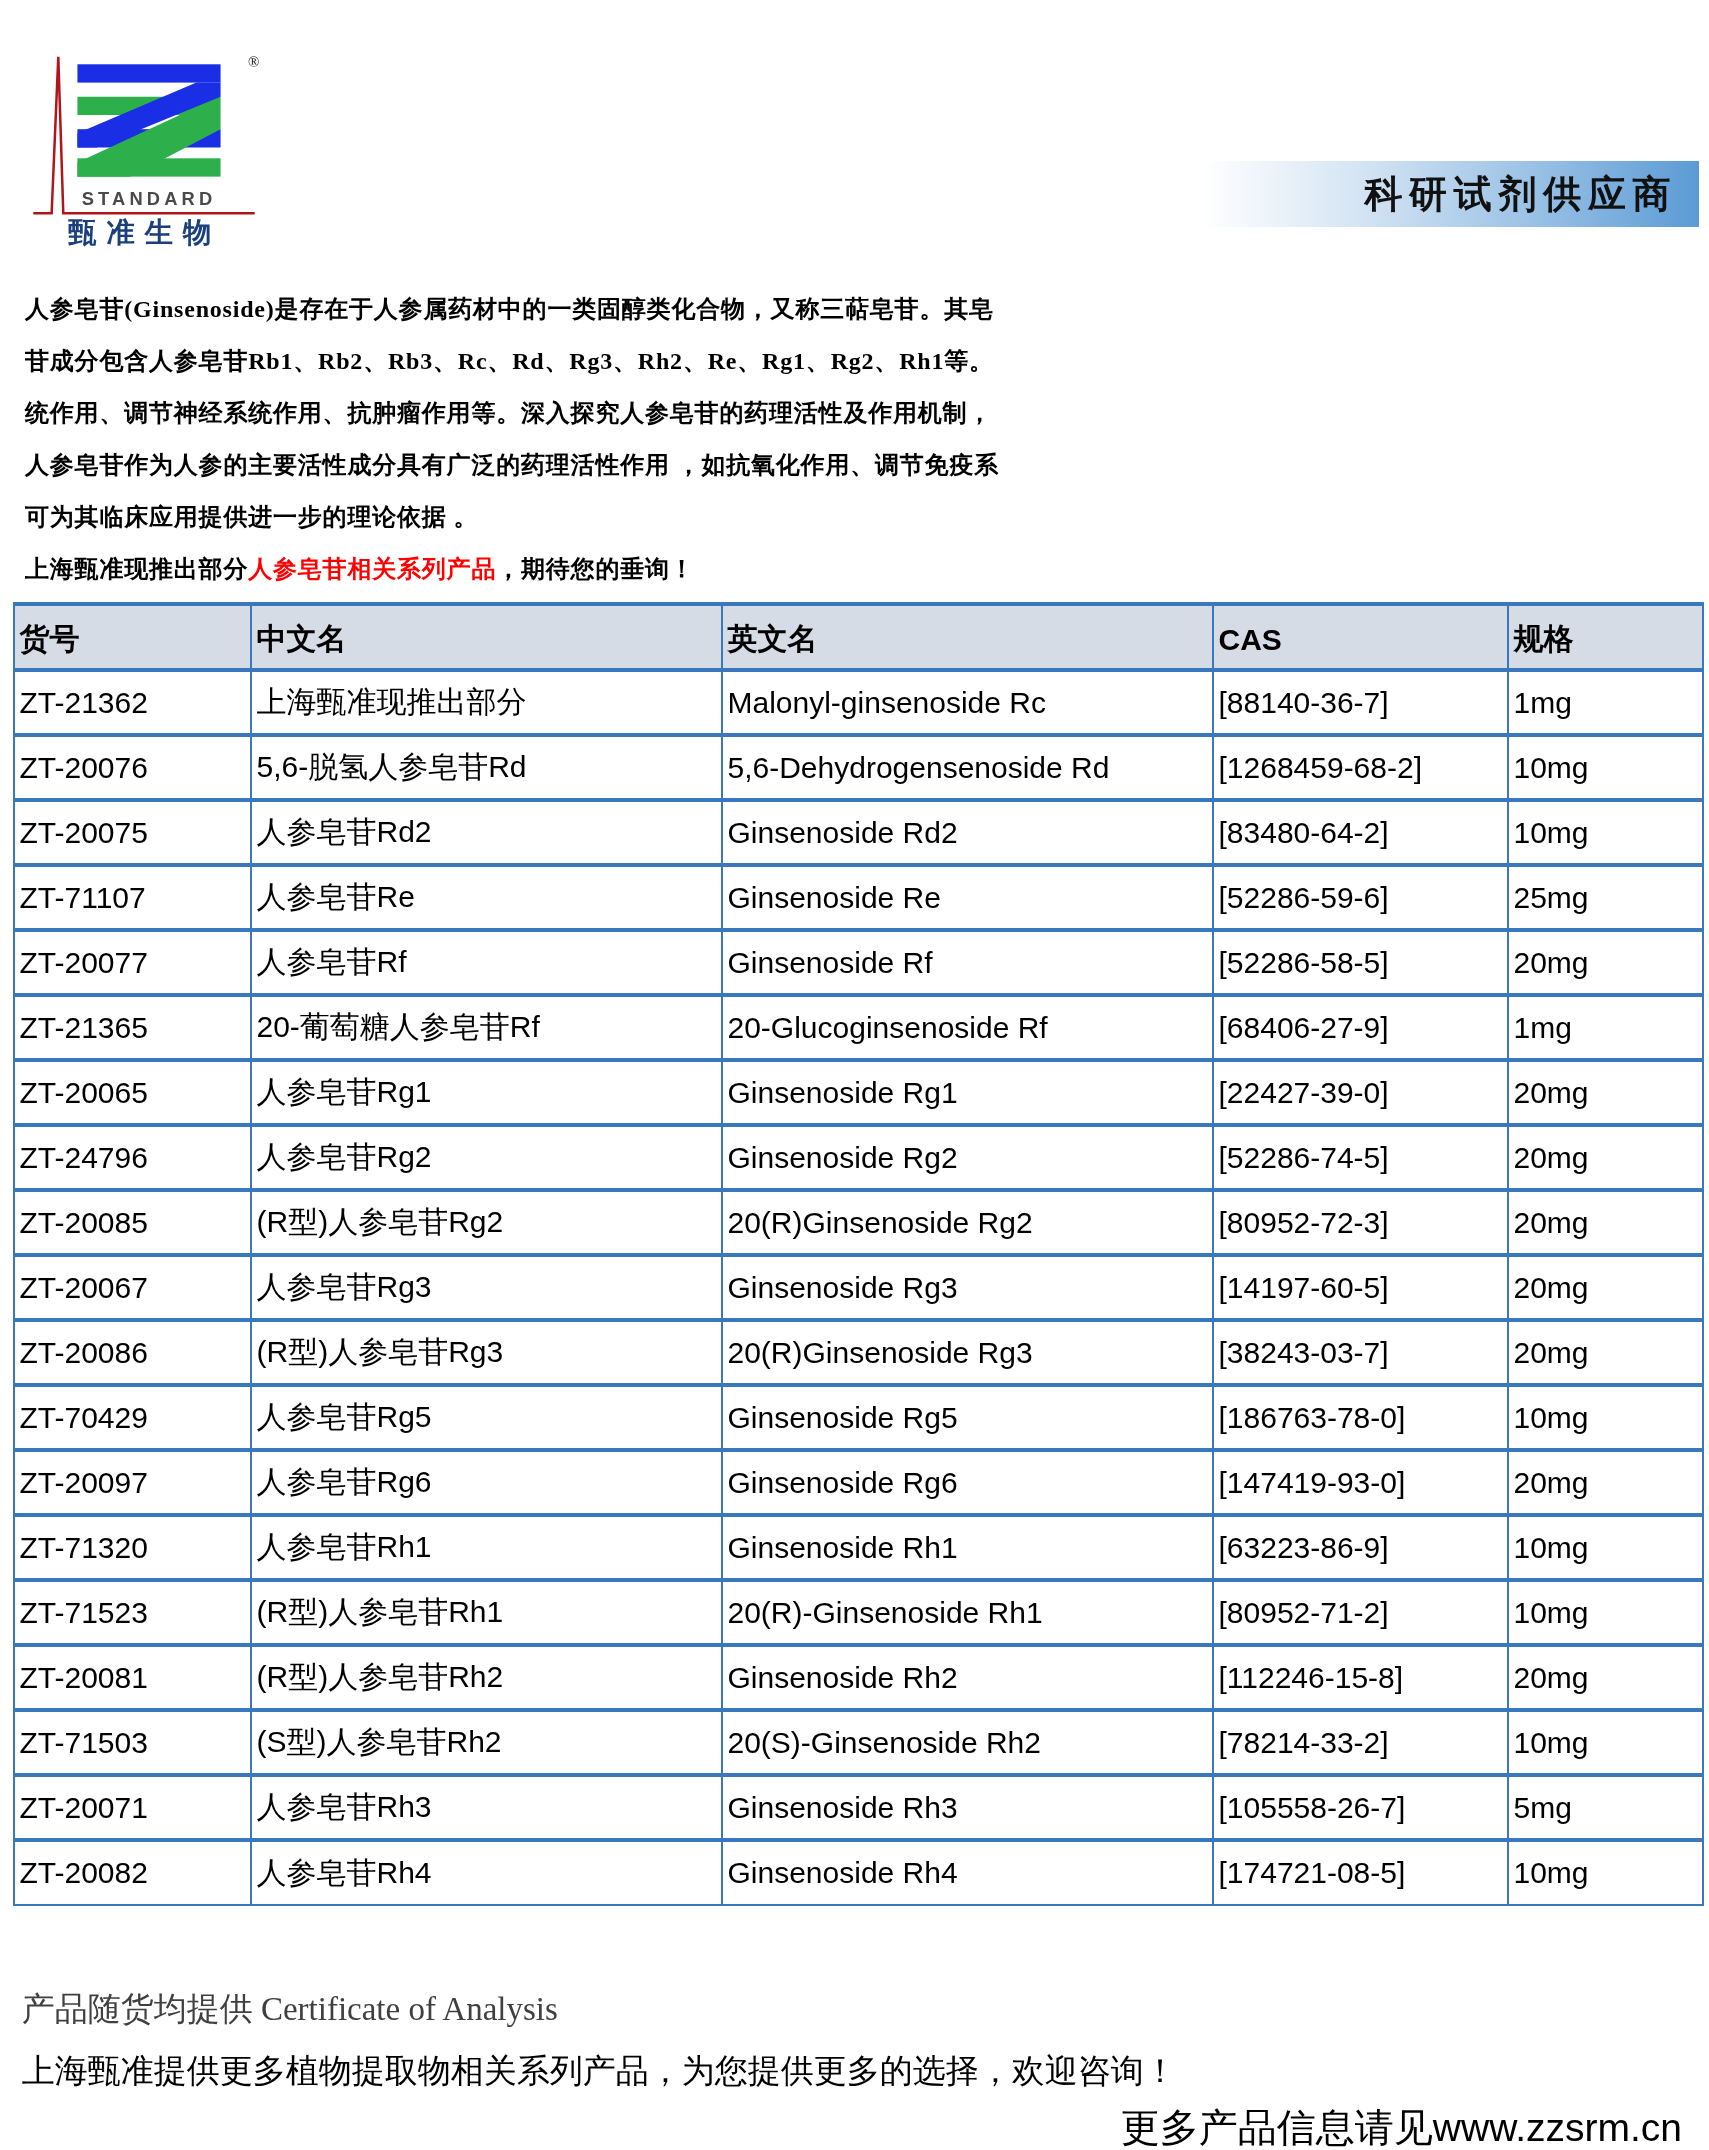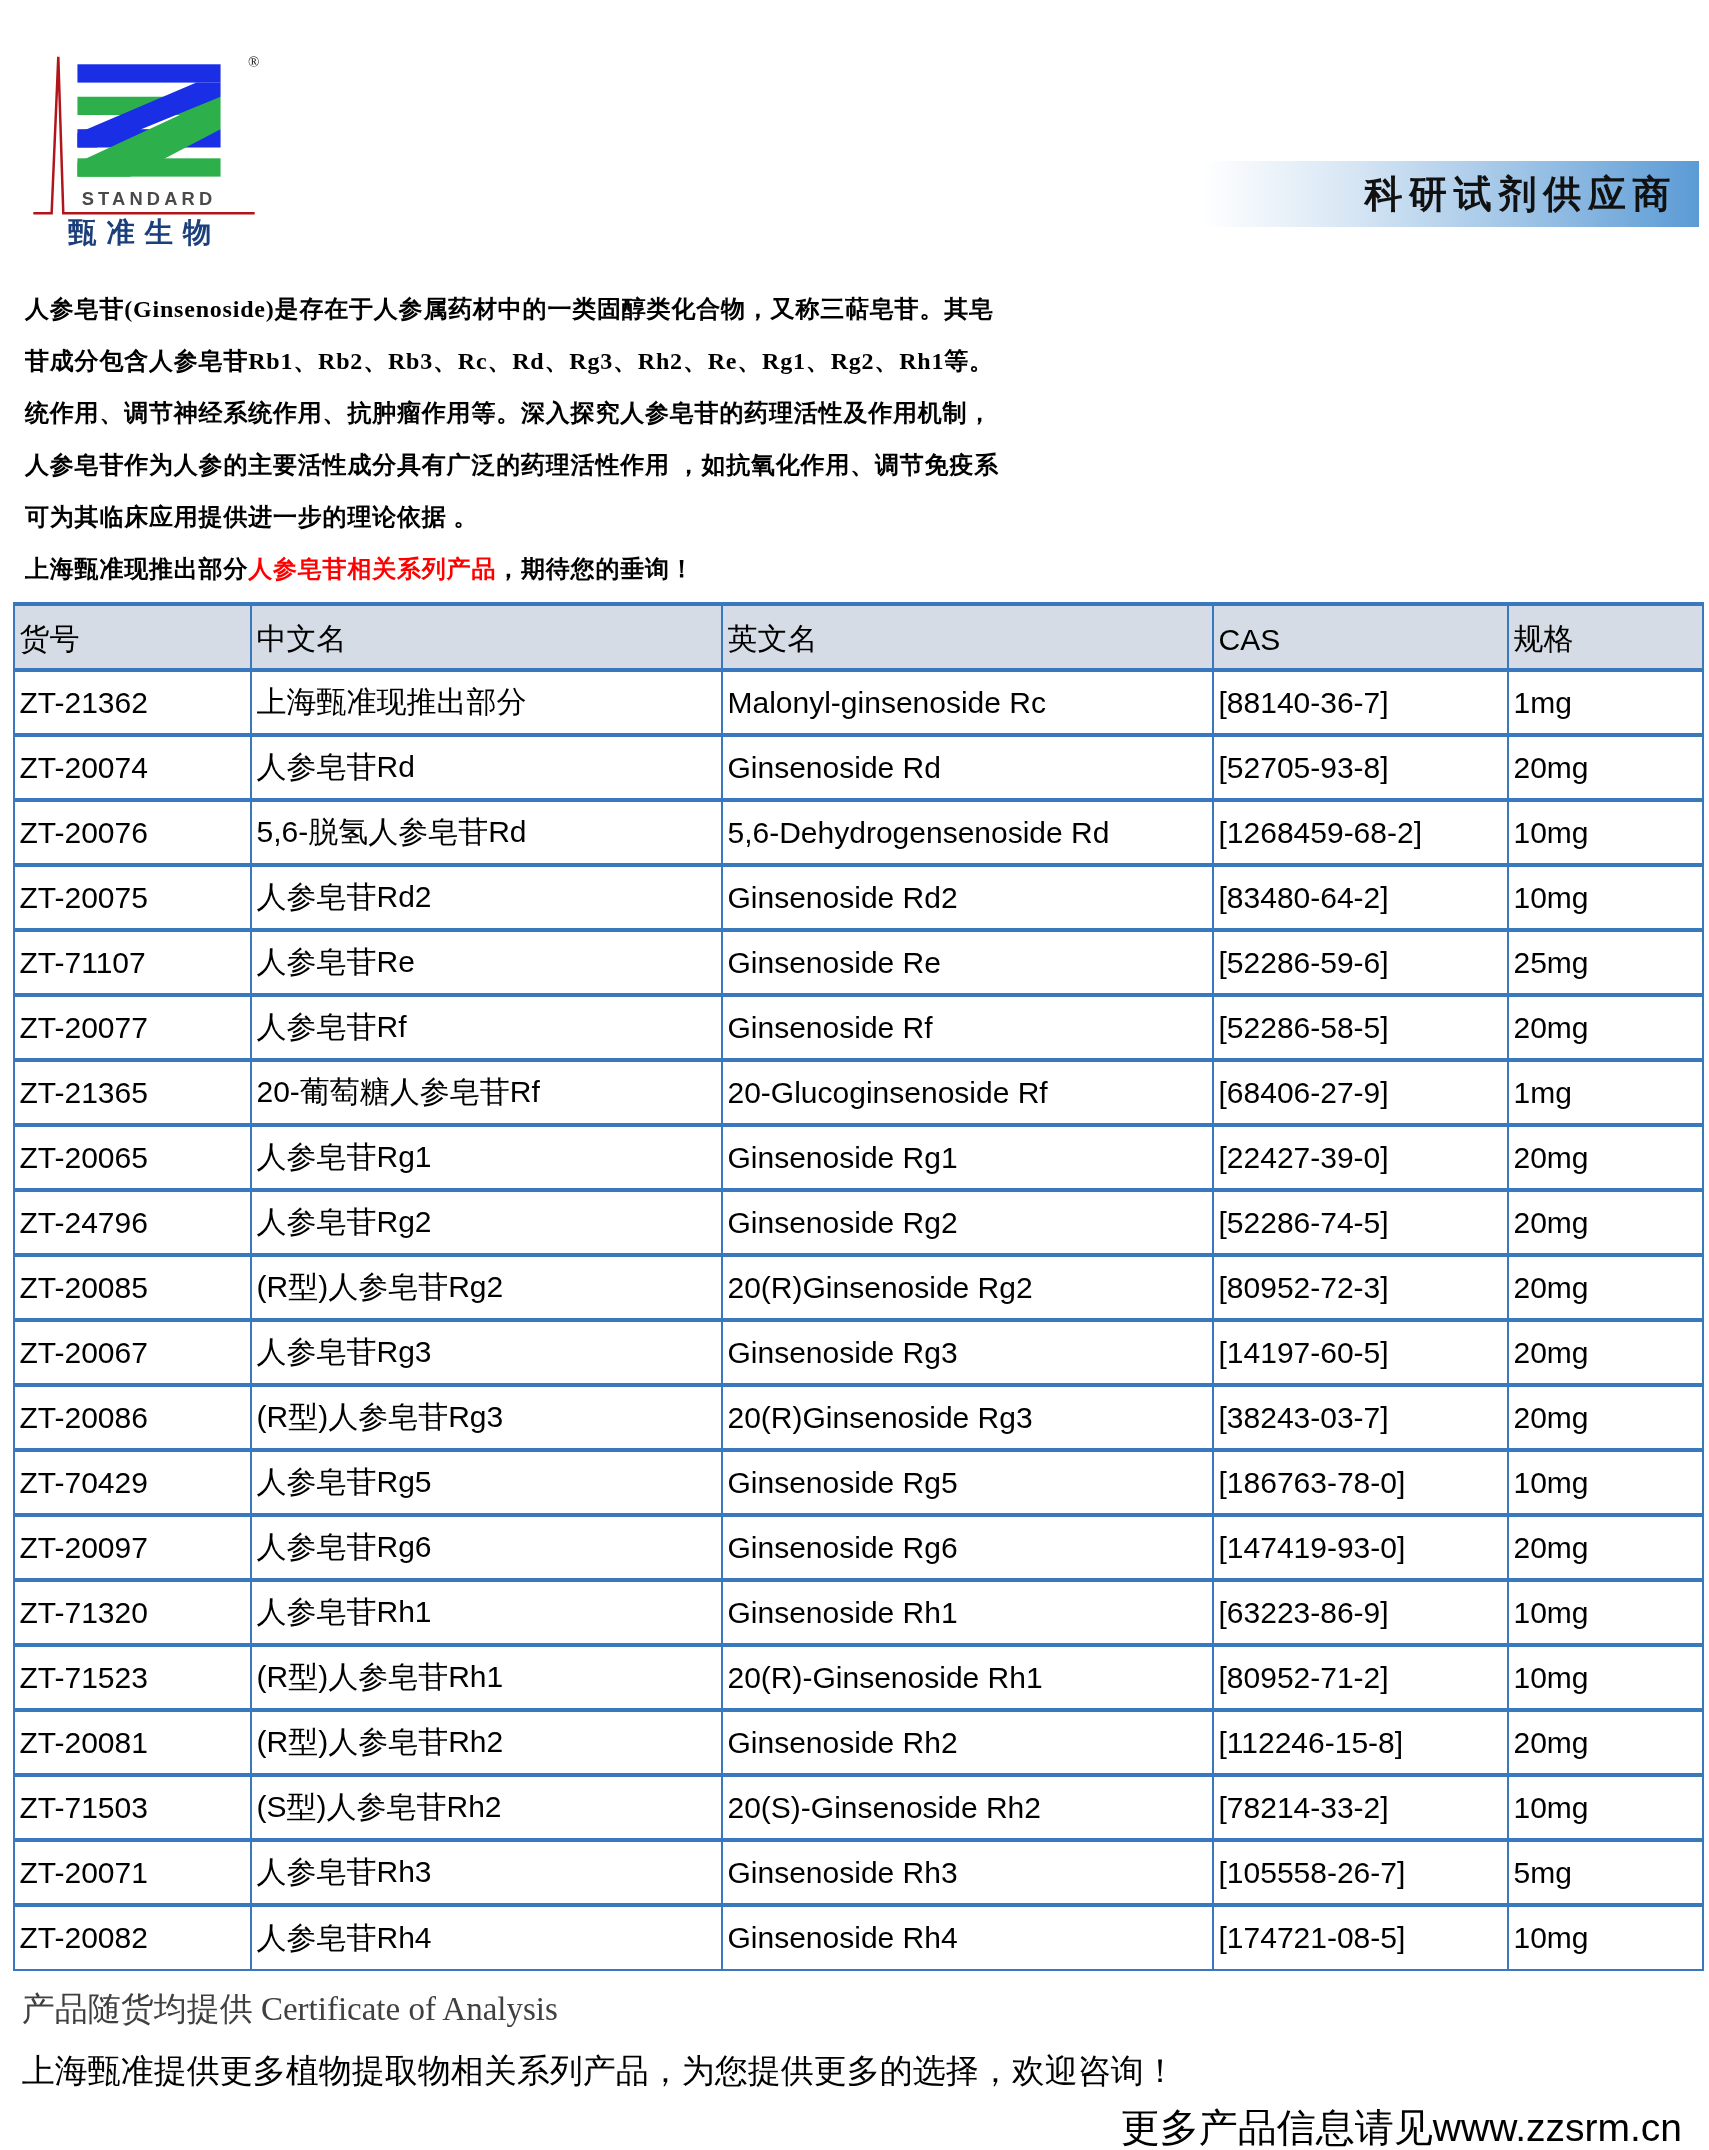--- a/index.html
+++ b/index.html
@@ -34,21 +34,21 @@
   .tbl {
     position: absolute; left: 12.5px; top: 602px; width: 1689px;
     border-collapse: collapse; table-layout: fixed;
   }
   .tbl th, .tbl td {
     border: 2.5px solid #3a78be; border-top-width: 4.2px;
     text-align: left; vertical-align: middle;
     font-family: "Liberation Sans", "DejaVu Sans", sans-serif;
     font-size: 30px; font-weight: normal; padding: 0 5px; white-space: nowrap; overflow: hidden;
   }
-  .tbl thead th { background: #d6dce5; height: 66px; padding-top: 5px; }
+  .tbl thead th { background: #d6dce5; height: 66px; padding-top: 5px; font-weight: bold; }
   .tbl tbody td { height: 65px; }
   .c0 { width: 237px; } .c1 { width: 471px; } .c2 { width: 491px; } .c3 { width: 295px; } .c4 { width: 195px; }
 
   
   .coa {
     position: absolute; left: 21.7px; top: 1987px;
     font-family: "Liberation Serif", "DejaVu Serif", serif; font-size: 33px; color: #404040;
   }
   .more {
     position: absolute; left: 21.7px; top: 2049px;
@@ -112,27 +112,20 @@
   </thead>
   <tbody id="tbody">
       <tr>
         <td>ZT-21362</td>
         <td>上海甄准现推出部分</td>
         <td>Malonyl-ginsenoside Rc</td>
         <td>[88140-36-7]</td>
         <td>1mg</td>
       </tr>
       <tr>
-        <td>ZT-20074</td>
-        <td>人参皂苷Rd</td>
-        <td>Ginsenoside Rd</td>
-        <td>[52705-93-8]</td>
-        <td>20mg</td>
-      </tr>
-      <tr>
         <td>ZT-20076</td>
         <td>5,6-脱氢人参皂苷Rd</td>
         <td>5,6-Dehydrogensenoside Rd</td>
         <td>[1268459-68-2]</td>
         <td>10mg</td>
       </tr>
       <tr>
         <td>ZT-20075</td>
         <td>人参皂苷Rd2</td>
         <td>Ginsenoside Rd2</td>

